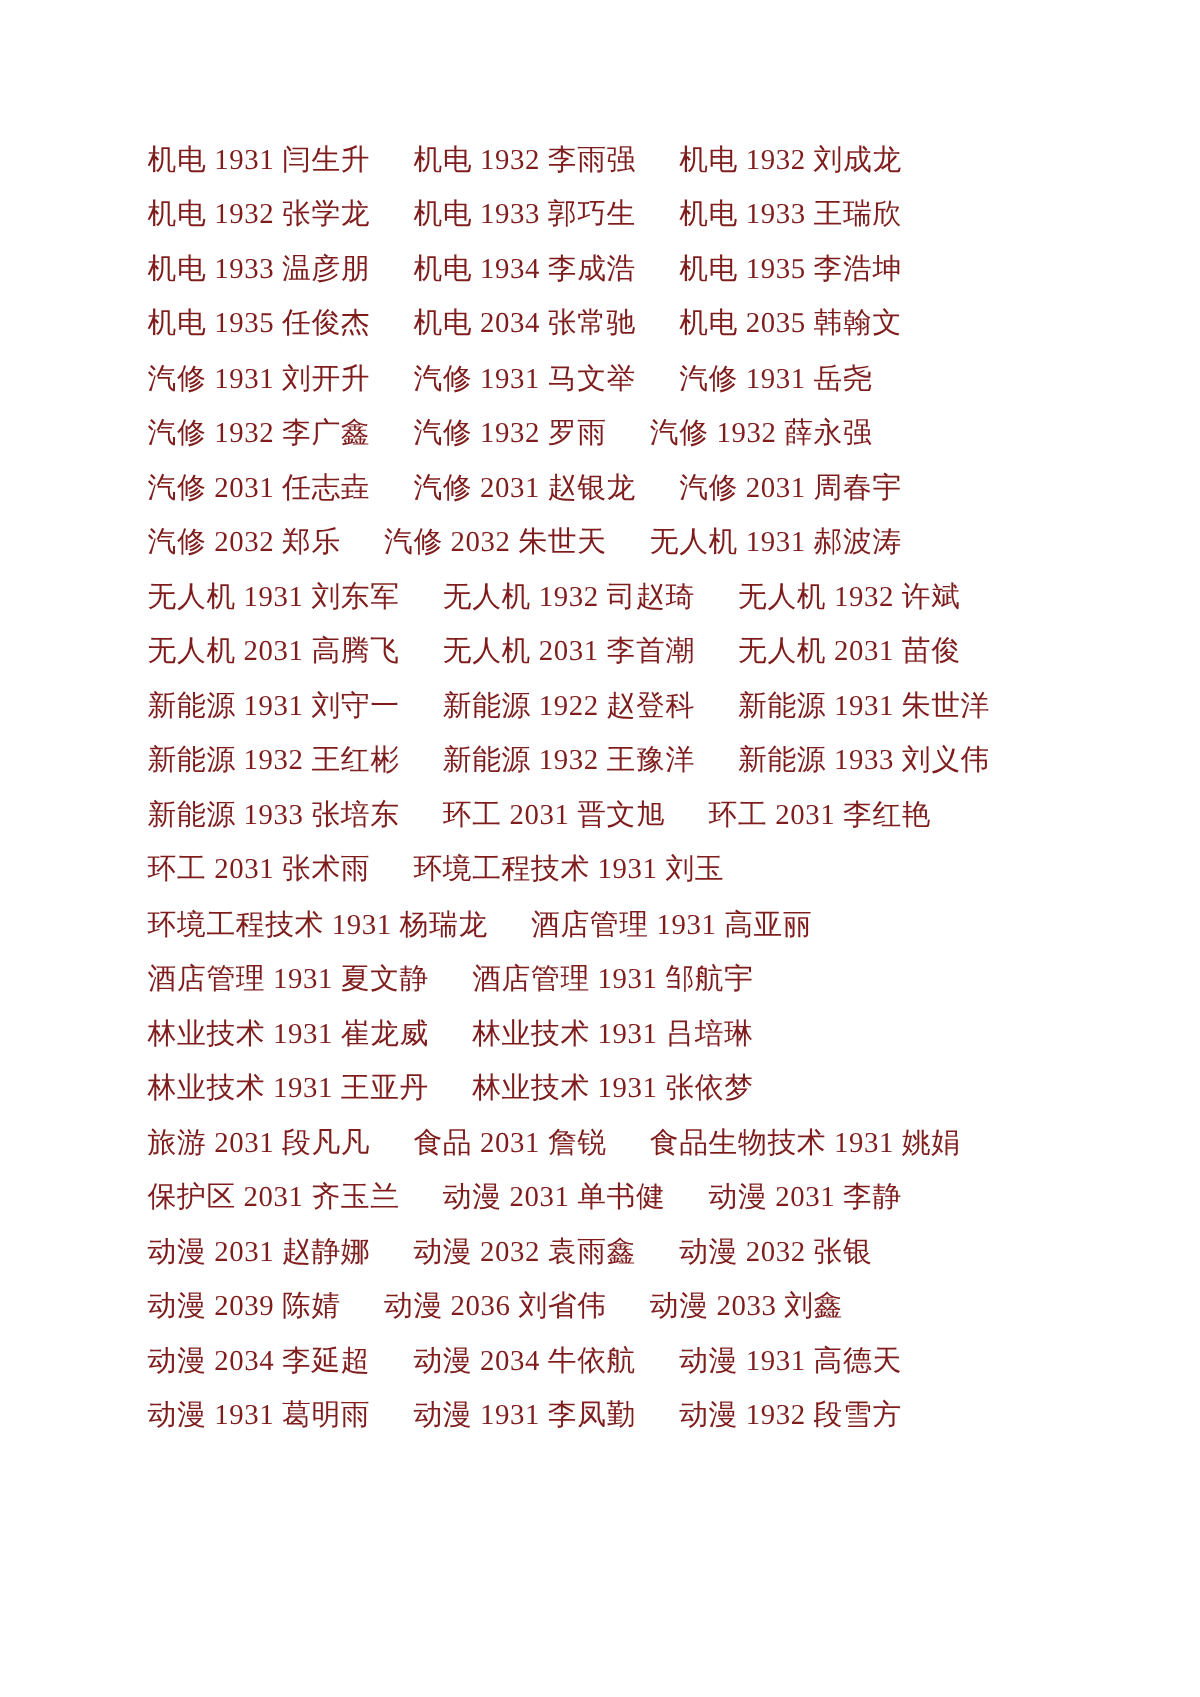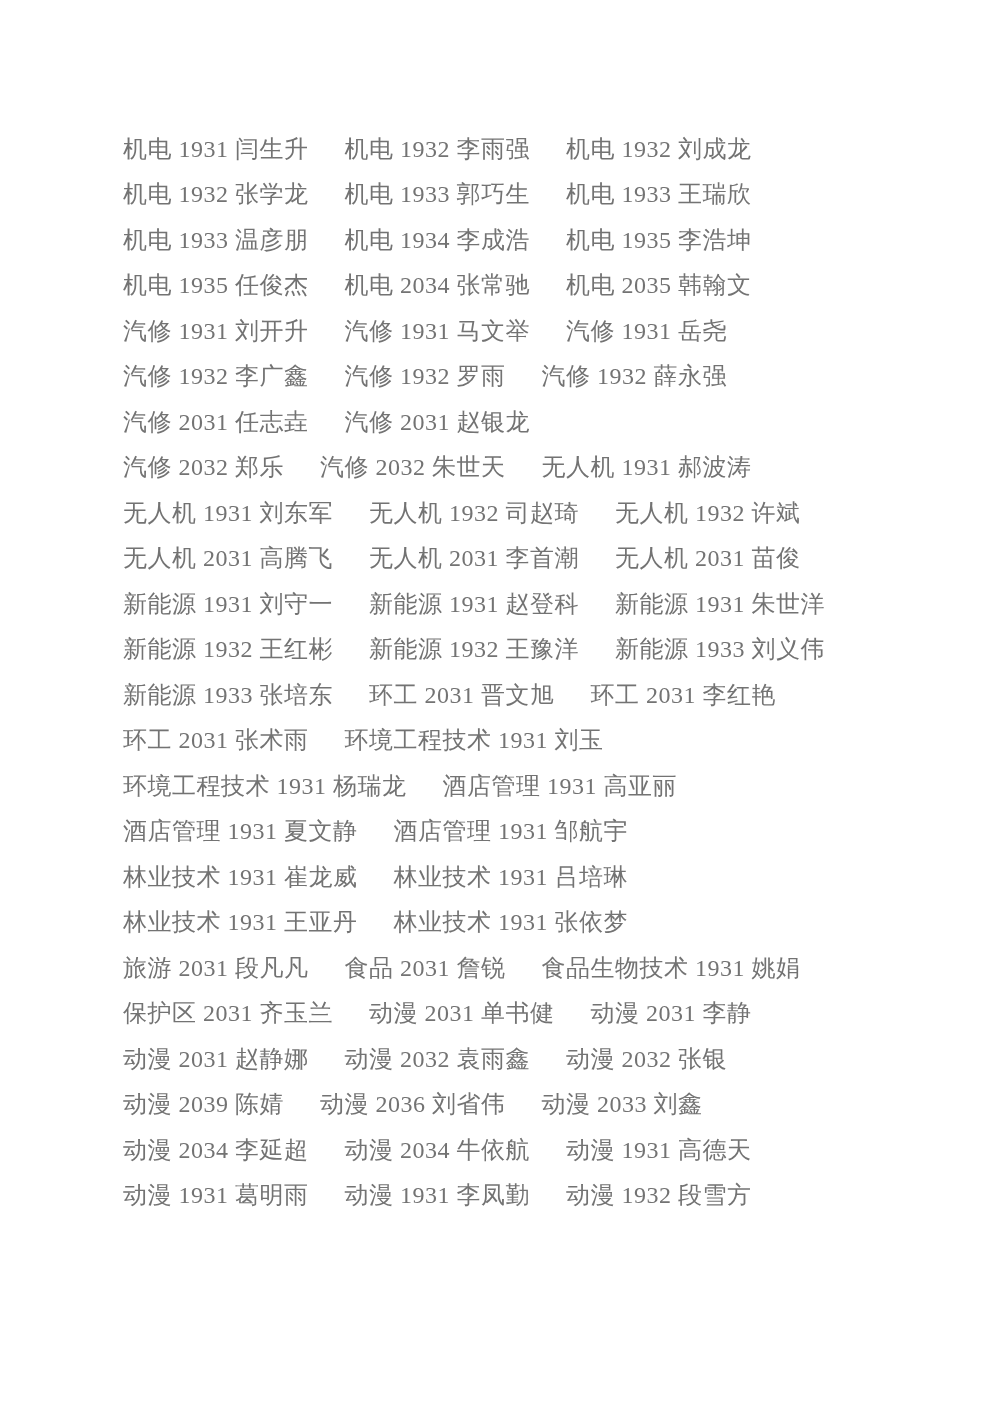--- a/index.html
+++ b/index.html
@@ -15,23 +15,23 @@
     position: relative;
     width: 1000px;
     height: 1414px;
     background: #ffffff;
     overflow: hidden;
     font-family: "Liberation Serif", "DejaVu Serif", serif;
   }
   .content {
     position: absolute;
     left: 123px;
-    top: 126px;
+    top: 110px;
     width: 800px;
-    color: #737373;
+    color: #7f1d1d;
   }
   .line {
     display: flex;
     align-items: center;
     height: 45.5px;
     font-size: 24px;
     white-space: nowrap;
     letter-spacing: 0.5px;
   }
   .entry {
@@ -72,39 +72,40 @@
         <span class="entry">汽修 1931 岳尧</span>
       </div>
       <div class="line">
         <span class="entry">汽修 1932 李广鑫</span>
         <span class="entry">汽修 1932 罗雨</span>
         <span class="entry">汽修 1932 薛永强</span>
       </div>
       <div class="line">
         <span class="entry">汽修 2031 任志垚</span>
         <span class="entry">汽修 2031 赵银龙</span>
+        <span class="entry">汽修 2031 周春宇</span>
       </div>
       <div class="line">
         <span class="entry">汽修 2032 郑乐</span>
         <span class="entry">汽修 2032 朱世天</span>
         <span class="entry">无人机 1931 郝波涛</span>
       </div>
       <div class="line">
         <span class="entry">无人机 1931 刘东军</span>
         <span class="entry">无人机 1932 司赵琦</span>
         <span class="entry">无人机 1932 许斌</span>
       </div>
       <div class="line">
         <span class="entry">无人机 2031 高腾飞</span>
         <span class="entry">无人机 2031 李首潮</span>
         <span class="entry">无人机 2031 苗俊</span>
       </div>
       <div class="line">
         <span class="entry">新能源 1931 刘守一</span>
-        <span class="entry">新能源 1931 赵登科</span>
+        <span class="entry">新能源 1922 赵登科</span>
         <span class="entry">新能源 1931 朱世洋</span>
       </div>
       <div class="line">
         <span class="entry">新能源 1932 王红彬</span>
         <span class="entry">新能源 1932 王豫洋</span>
         <span class="entry">新能源 1933 刘义伟</span>
       </div>
       <div class="line">
         <span class="entry">新能源 1933 张培东</span>
         <span class="entry">环工 2031 晋文旭</span>

